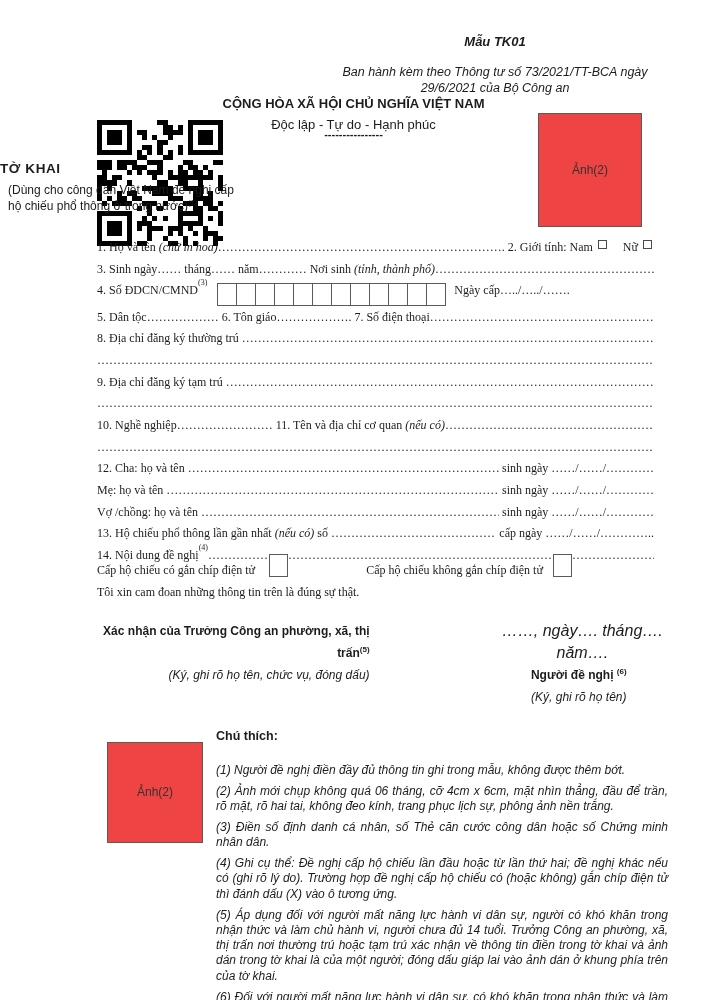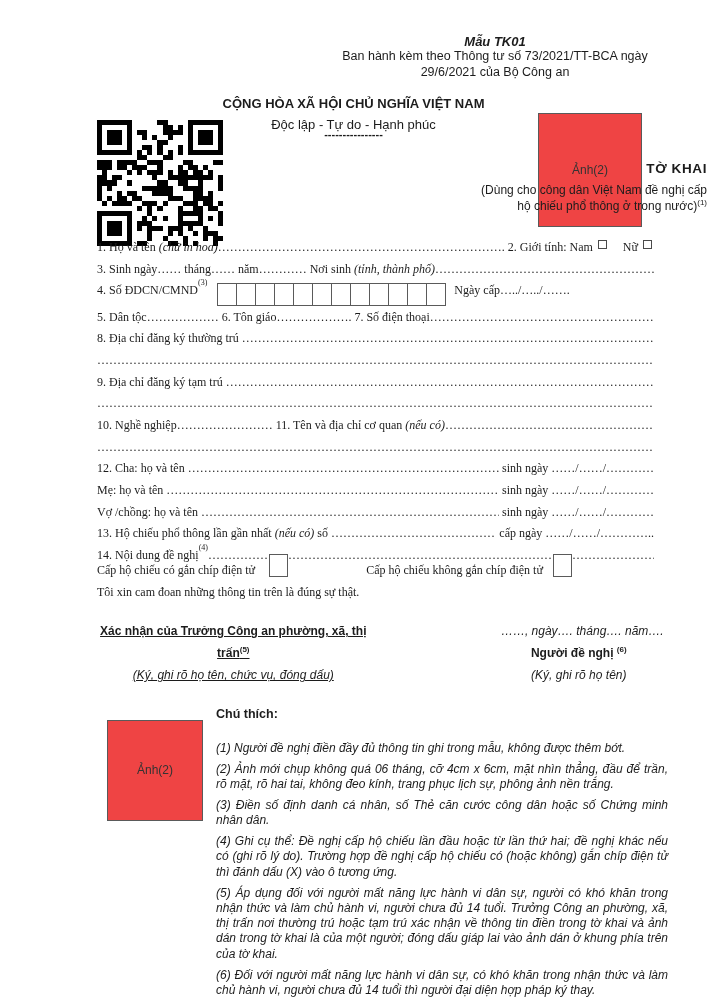--- a/index.html
+++ b/index.html
@@ -3,58 +3,58 @@
 <meta charset="utf-8">
 <style>
   * { margin:0; padding:0; box-sizing:border-box; }
   html,body { background:#ffffff; }
   body { font-family:"Liberation Sans", sans-serif; color:#1c1c1c; }
   .sheet { position:relative; width:707px; height:1000px; background:#fff; overflow:hidden; }
 
   
   .meta-block { position:absolute; top:34px; left:340px; width:310px; text-align:center; }
   .form-code { font-weight:bold; font-style:italic; font-size:13px; }
-  .issuance { font-size:12.5px; line-height:15.5px; }
+  .issuance { font-style:italic; font-size:12.5px; line-height:15.5px;margin-top:16px; }
 
   
   .nat-header { position:absolute; top:96px; left:0; width:100%; text-align:center; }
   .country { font-weight:bold; font-size:13px; }
   .motto { font-weight:normal; font-size:13px; margin-top:6px; }
   .sep { font-weight:bold; font-size:11px; letter-spacing:0; margin-top:-4px; }
 
   .qr { position:absolute; top:120px; left:97px; width:126px; height:126px; }
   .photo-box { border:1px solid #5a5a5a; display:flex; flex-direction:row; align-items:center; justify-content:center; font-size:12px; line-height:17px; color:#333; background:#ef4444; }
   .photo-box.top { position:absolute; top:113px; left:538px; width:104px; height:114px; }
 
-  .title-block { position:absolute; top:161px; left:0; width:100%; text-align:right; }
+  .title-block { position:absolute; top:161px; left:0; width:100%; text-align:left; }
   .form-title { font-weight:bold; font-size:13.5px; letter-spacing:.6px; }
   .form-sub { font-size:12px; line-height:15.5px; margin-top:7px;padding-left:8px; }
   sup { font-size:8px; line-height:0; }
 
   
   .fbody { position:absolute; top:240px; left:97px; width:571px; font-size:12px; }
   .fline { display:flex; align-items:flex-start; height:21.7px; white-space:pre; padding-right:14px;font-family:Liberation Serif, serif; }
   .leader { flex:1 1 0; min-width:0; overflow:hidden; white-space:nowrap; }
   .hint { font-style:italic; }
   .gbox { display:inline-block; width:9px; height:9px; border:1px solid #4a4a4a; margin:0 2px 0 5px; }
   .gspace { display:inline-block; width:14px; }
   .id-grid { display:flex; align-self:flex-start; margin-left:10px; margin-right:8px; }
   .id-cell { width:20px; height:23px; border:1px solid #5a5a5a; margin-left:-1px; background:#fff; }
   .id-cell:first-child { margin-left:0; }
   .chip-box { flex:none; width:19px; height:23px; border:1px solid #5a5a5a; align-self:flex-start; margin-top:-9px; background:#fff; }
   .mt4 { margin-top:4.5px; }
   .chipline { margin-top:-7px; }
 
   
   .sig { display:flex; margin-top:14px; }
-  .sig-left { width:330px; text-align:center;text-decoration:underline; }
+  .sig-left { width:330px; text-align:right; }
   .sig-right { width:216px; margin-left:120px; text-align:center; }
   .sig-title { font-weight:bold; font-size:12px; line-height:22px; }
   .sig-sub { font-style:italic; font-size:12px; line-height:22px; }
-  .sig-date { font-style:italic; font-size:12px; line-height:22px;margin-left:7px; }
+  .sig-date { font-style:italic; font-size:16px; line-height:22px;margin-left:7px; }
 
   
   .notes { display:flex; margin-top:21px; }
   .photo-box.bottom { flex:none; width:96px; height:101px; margin:13px 0 0 10px; }
   .notes-text { margin-left:13px; width:462px; font-size:12px; }
   .notes-title { font-weight:bold; font-size:12.5px; margin-bottom:20px; }
   .note-p { font-style:italic; line-height:15.3px; margin-bottom:5.5px; text-align:justify; }
 </style>
 </head>
 <body>

